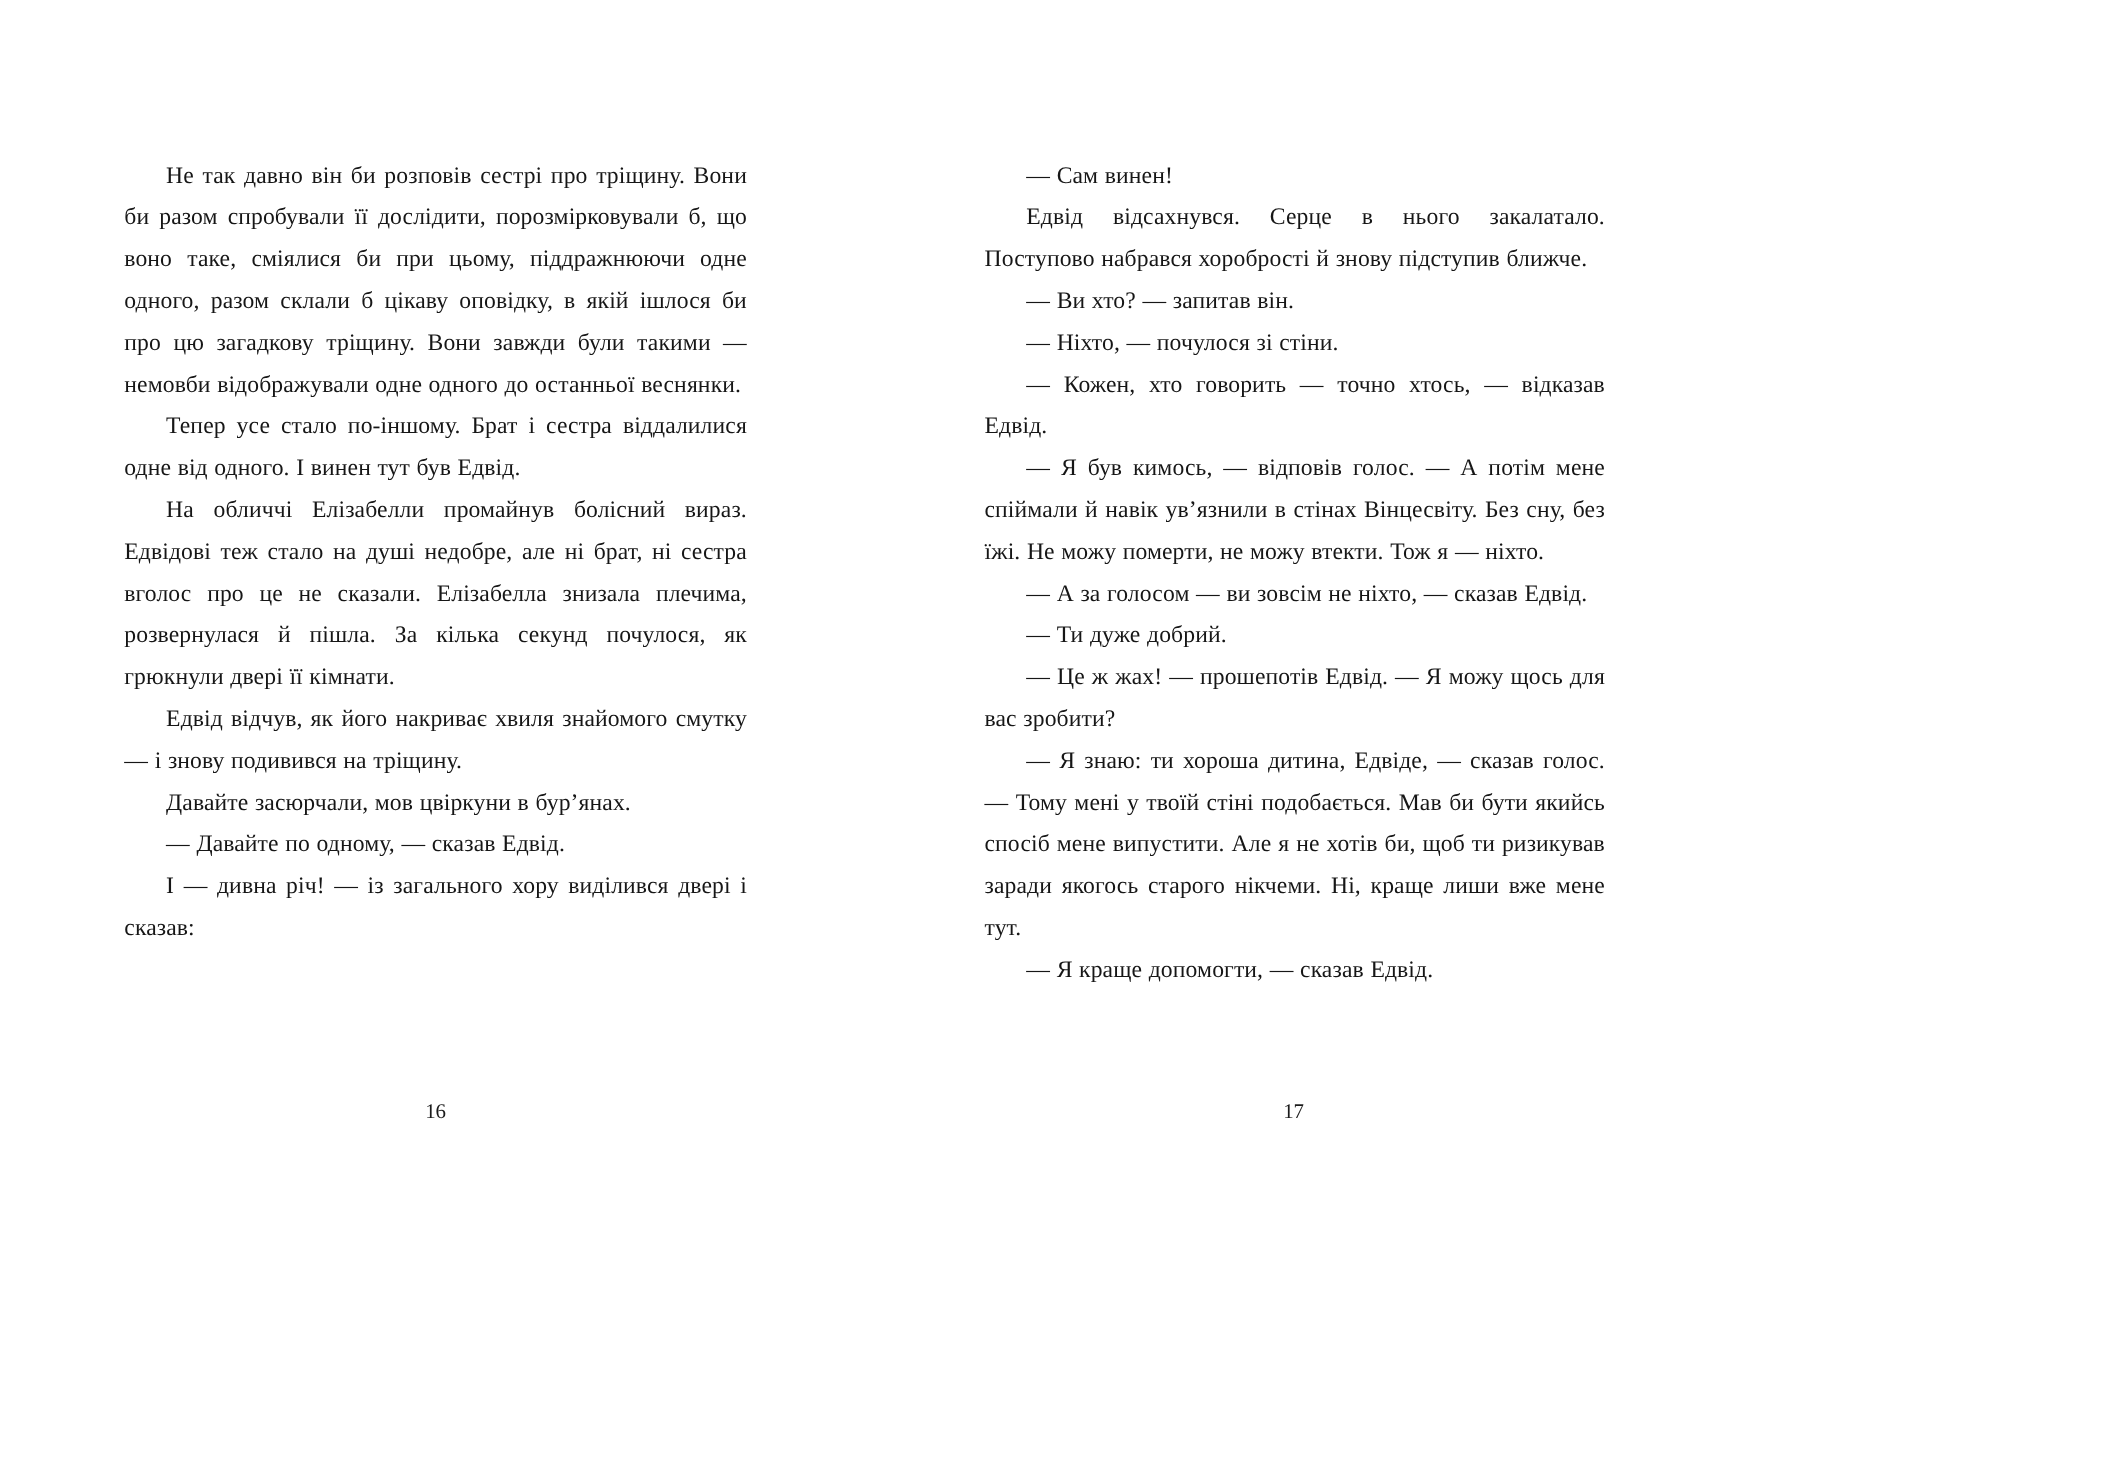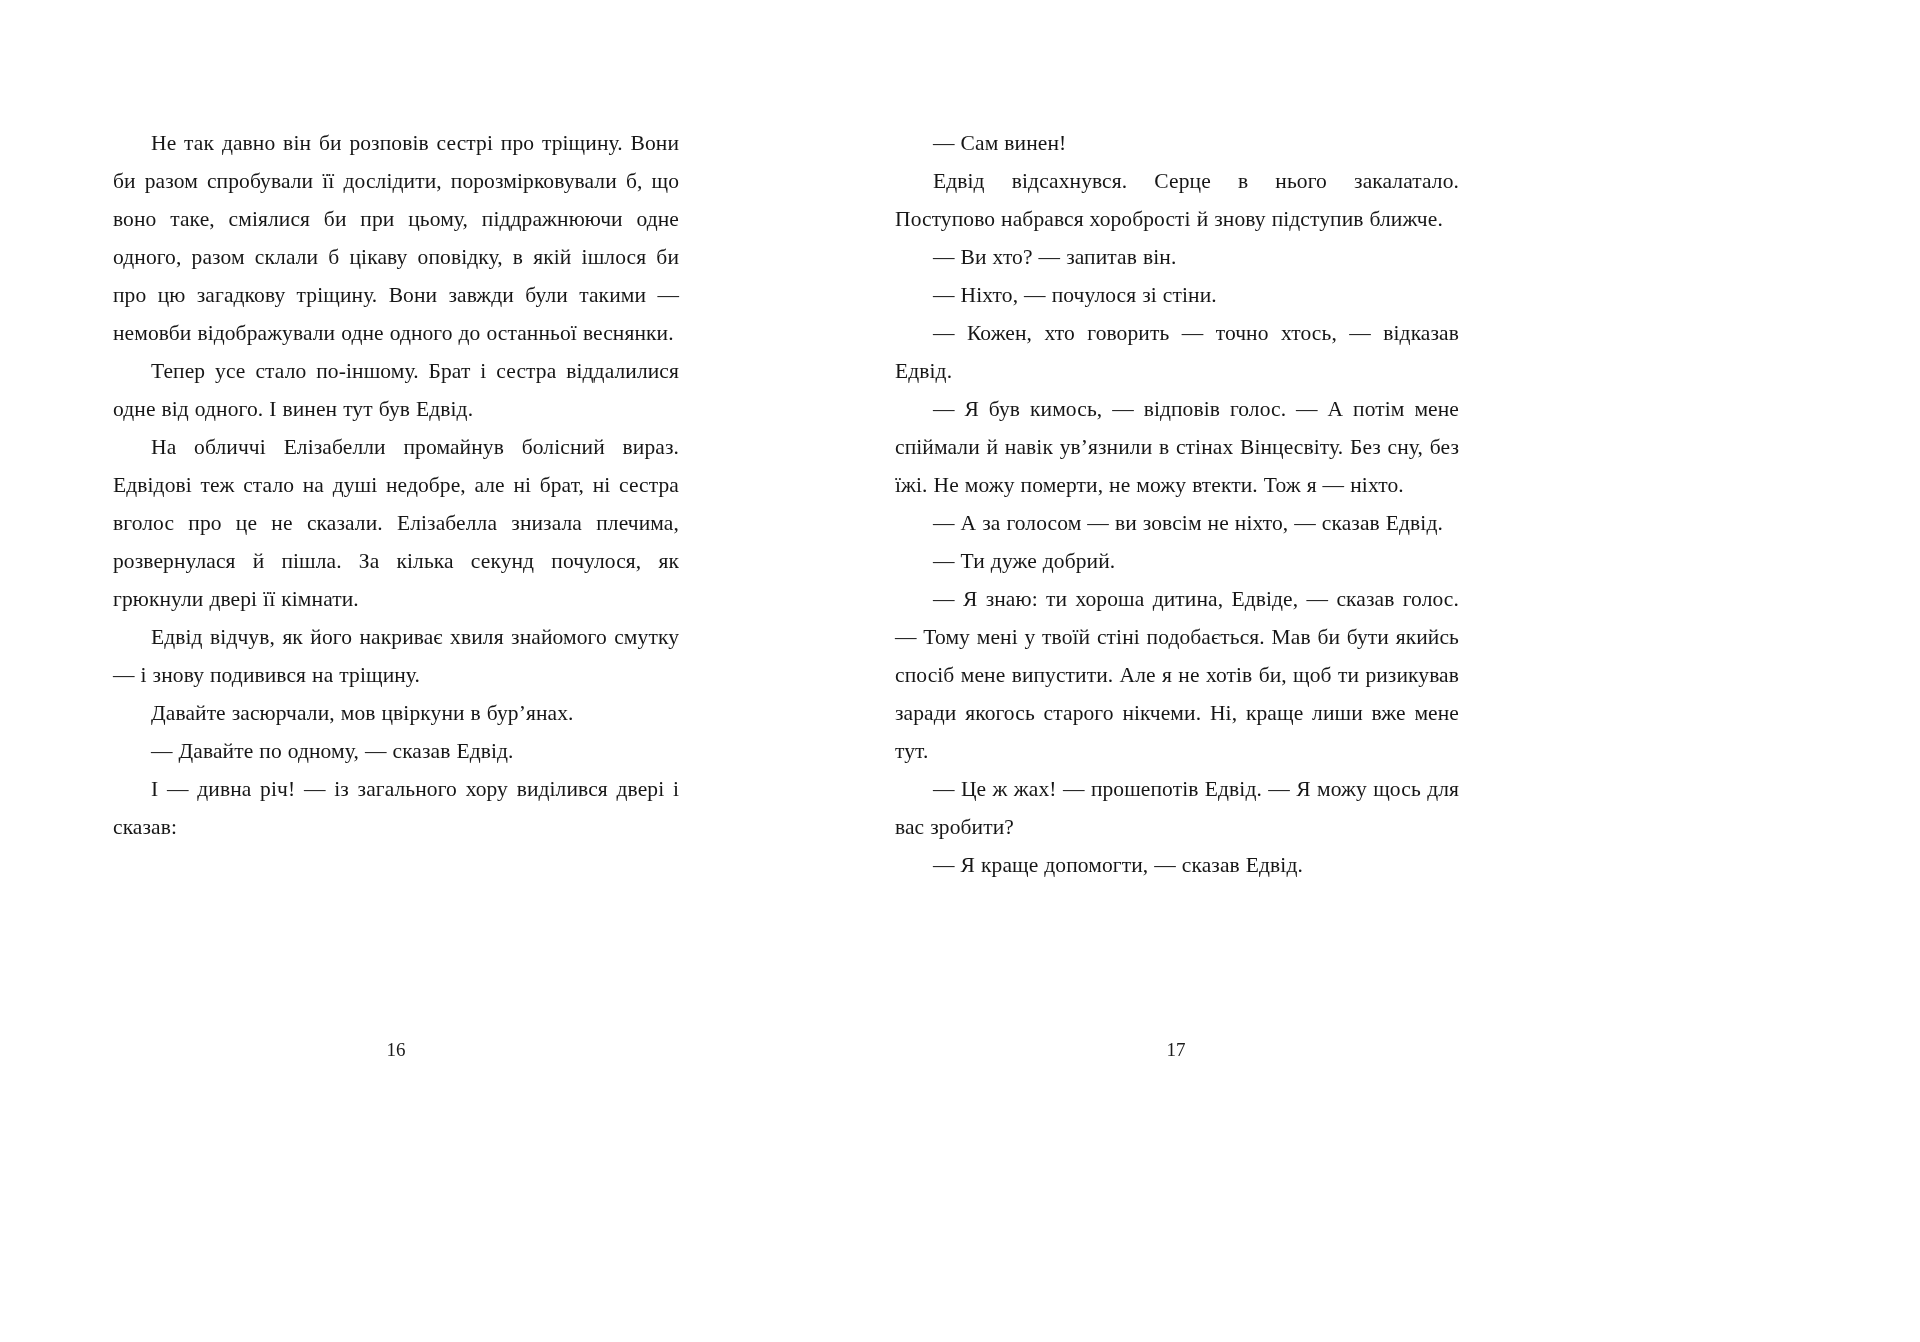--- a/index.html
+++ b/index.html
@@ -15,21 +15,21 @@
     overflow: hidden;
   }
   .spread {
     position: relative;
     width: 1920px;
     height: 1342px;
     background: #ffffff;
   }
   .page-body {
     position: absolute;
-    top: 124px;
+    top: 140px;
   }
   .page-body--left {
     left: 113px;
     width: 566px;
   }
   .page-body--right {
     left: 895px;
     width: 564px;
   }
   .para {
@@ -41,21 +41,20 @@
     letter-spacing: 0.1px;
     word-spacing: 0.5px;
   }
   .folio {
     position: absolute;
     top: 1000px;
     width: 120px;
     font-size: 19px;
     text-align: center;
     color: #1b1b1b;
-    margin-top: 39px;
   }
   .folio--left { left: 336px; }
   .folio--right { left: 1116px; }
 </style>
 </head>
 <body>
 
 <div class="spread">
 
   <div class="page-body page-body--left">
@@ -71,19 +70,19 @@
 
   <div class="page-body page-body--right">
     <p class="para">— Сам винен!</p>
     <p class="para">Едвід відсахнувся. Серце в нього закалатало. Поступово набрався хоробрості й знову підступив ближче.</p>
     <p class="para">— Ви хто? — запитав він.</p>
     <p class="para">— Ніхто, — почулося зі стіни.</p>
     <p class="para">— Кожен, хто говорить — точно хтось, — відказав Едвід.</p>
     <p class="para">— Я був кимось, — відповів голос. — А потім мене спіймали й навік ув’язнили в стінах Вінцесвіту. Без сну, без їжі. Не можу померти, не можу втекти. Тож я — ніхто.</p>
     <p class="para">— А за голосом — ви зовсім не ніхто, — сказав Едвід.</p>
     <p class="para">— Ти дуже добрий.</p>
+    <p class="para">— Це ж жах! — прошепотів Едвід. — Я можу щось для вас зробити?</p>
     <p class="para">— Я знаю: ти хороша дитина, Едвіде, — сказав голос. — Тому мені у твоїй стіні подобається. Мав би бути якийсь спосіб мене випустити. Але я не хотів би, щоб ти ризикував заради якогось старого нікчеми. Ні, краще лиши вже мене тут.</p>
-    <p class="para">— Це ж жах! — прошепотів Едвід. — Я можу щось для вас зробити?</p>
     <p class="para">— Я краще допомогти, — сказав Едвід.</p>
   </div>
   <div class="folio folio--right">17</div>
 
 </div>
 
 </body></html>

